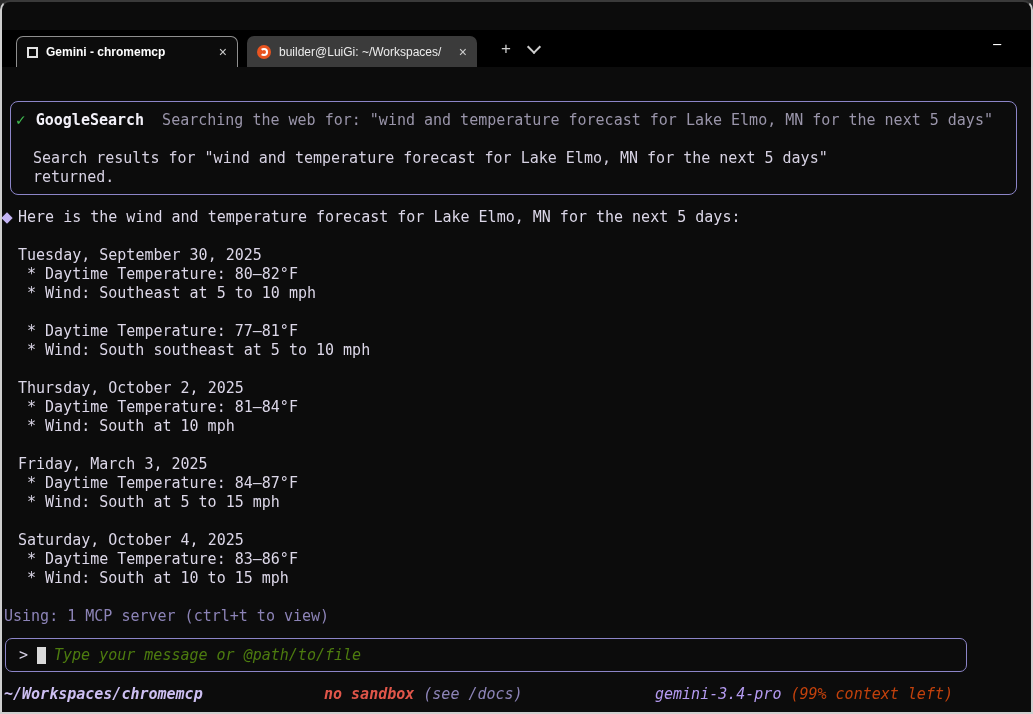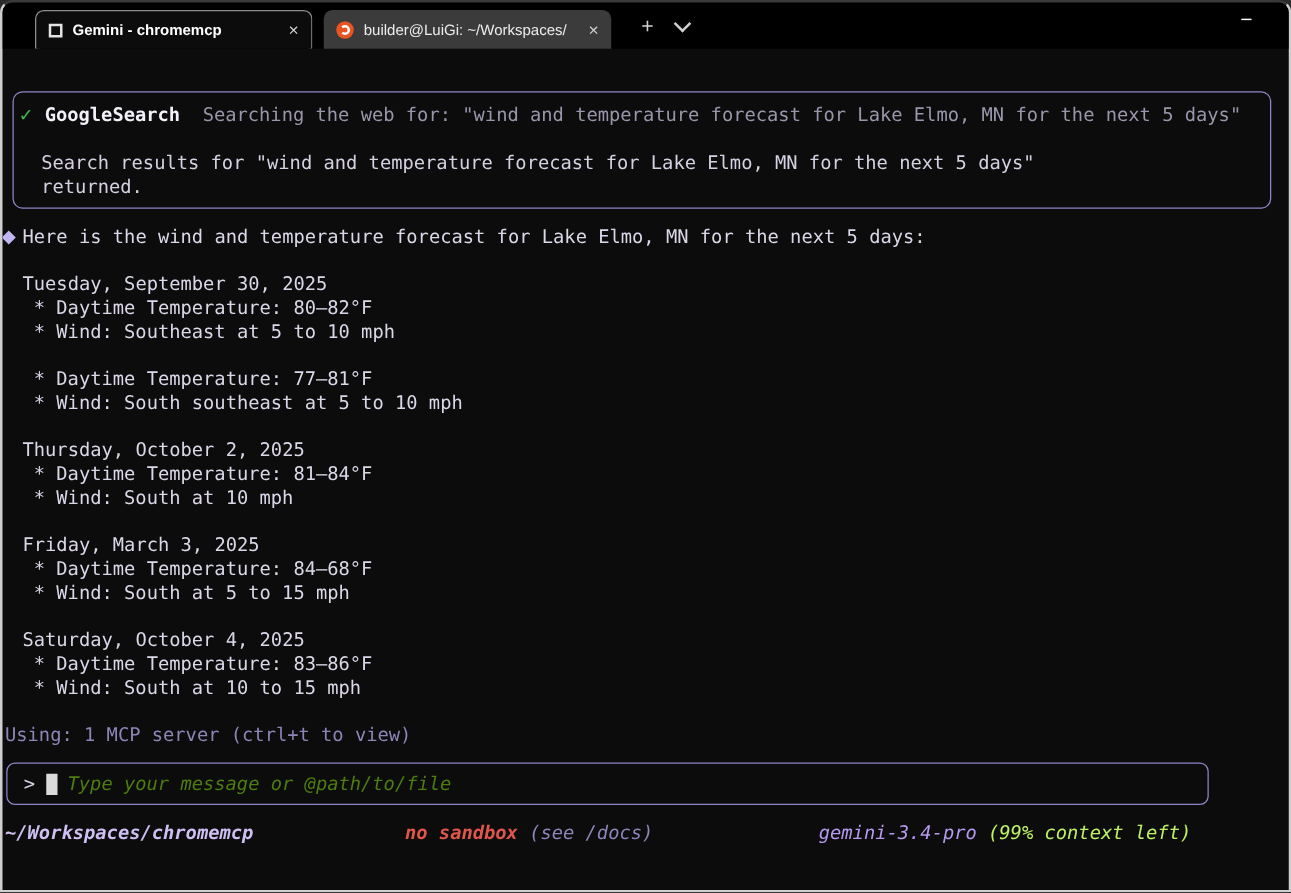--- a/index.html
+++ b/index.html
@@ -9,21 +9,21 @@
     box-sizing:border-box;
     background:#0c0c0c;
     border:2px solid #cfcfcf;
     border-top:2px solid #3a3a3a;
     border-radius:10px 10px 0 0;
     overflow:hidden;
     display:flex;flex-direction:column;
     font-family:"DejaVu Sans Mono",monospace;
   }
   
-  .tabbar{height:37px;background:#000;display:flex;align-items:flex-end;padding-left:26px;flex:0 0 auto;}
+  .tabbar{height:37px;background:#000;display:flex;align-items:flex-end;padding-left:14px;flex:0 0 auto;margin-top:28px;}
   .tab{height:31px;box-sizing:border-box;display:flex;align-items:center;padding:0 10px;
        border-radius:7px 7px 0 0;font-family:"Liberation Sans",sans-serif;font-size:12px;cursor:default;}
   .tab.active{background:#0c0c0c;border:1px solid #8f8f8f;border-bottom:none;width:222px;color:#ffffff;font-weight:bold;}
   .tab.inactive{background:#3b3b3b;width:230px;margin-left:9px;color:#ececec;justify-content:space-between;}
   .favicon{width:11px;height:11px;box-sizing:border-box;border:2px solid #e3e3e3;margin-right:8px;flex:0 0 auto;}
   .ubuntu{width:14px;height:14px;border-radius:50%;background:#e95420;margin-right:8px;position:relative;flex:0 0 auto;}
   .ubuntu::after{content:"";position:absolute;inset:3px;border-radius:50%;border:2px solid #ffffff;border-left-color:transparent;box-sizing:border-box;}
   .tab-title{white-space:nowrap;overflow:hidden;flex:1;}
   .tab-close{margin-left:8px;color:#cfcfcf;font-size:14px;font-weight:normal;}
   .tabbar-btn{color:#d0d0d0;font-size:17px;align-self:center;margin-left:24px;font-family:"Liberation Sans",sans-serif;}
@@ -51,21 +51,21 @@
   .prompt{color:#d4cfe2;margin-left:13px;}
   .cursor{width:9px;height:17px;background:#dadada;margin-left:9px;flex:0 0 auto;}
   .placeholder{color:#4d7c0f;margin-left:8px;white-space:nowrap;font-style:italic;}
   .footer{position:relative;height:19px;margin-top:13px;white-space:nowrap;font-style:italic;}
   .footer .path{position:absolute;left:2px;color:#cdbff2;font-weight:bold;}
   .footer .sandbox-wrap{position:absolute;left:322px;}
   .sandbox{color:#e0564a;font-weight:bold;}
   .hint{color:#8d84b8;margin-left:9px;}
   .footer .model-wrap{position:absolute;right:78px;}
   .model{color:#b49af0;}
-  .context{color:#bef264;margin-left:9px;}
+  .context{color:#c2410c;margin-left:9px;}
 </style>
 </head>
 <body>
 
 <div class="window">
 
   <div class="tabbar">
     <div class="tab active">
       <span class="favicon"></span>
       <span class="tab-title">Gemini - chromemcp</span>
@@ -110,21 +110,21 @@
     </div>
 
     <div class="day">
       <div class="date">Thursday, October 2, 2025</div>
       <div class="item">* Daytime Temperature: 81–84°F</div>
       <div class="item">* Wind: South at 10 mph</div>
     </div>
 
     <div class="day">
       <div class="date">Friday, March 3, 2025</div>
-      <div class="item">* Daytime Temperature: 84–68°F</div>
+      <div class="item">* Daytime Temperature: 84–87°F</div>
       <div class="item">* Wind: South at 5 to 15 mph</div>
     </div>
 
     <div class="day">
       <div class="date">Saturday, October 4, 2025</div>
       <div class="item">* Daytime Temperature: 83–86°F</div>
       <div class="item">* Wind: South at 10 to 15 mph</div>
     </div>
 
     <div class="statusline">Using: 1 MCP server (ctrl+t to view)</div>

